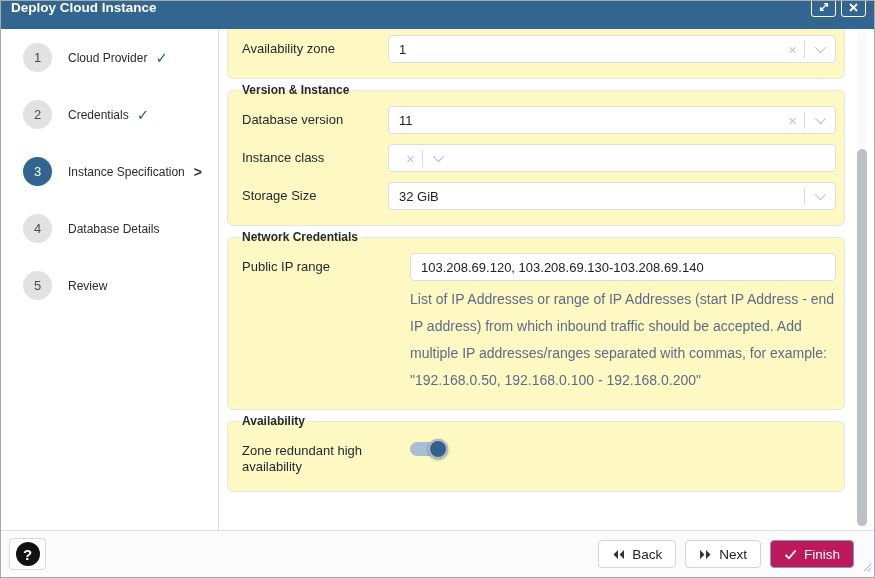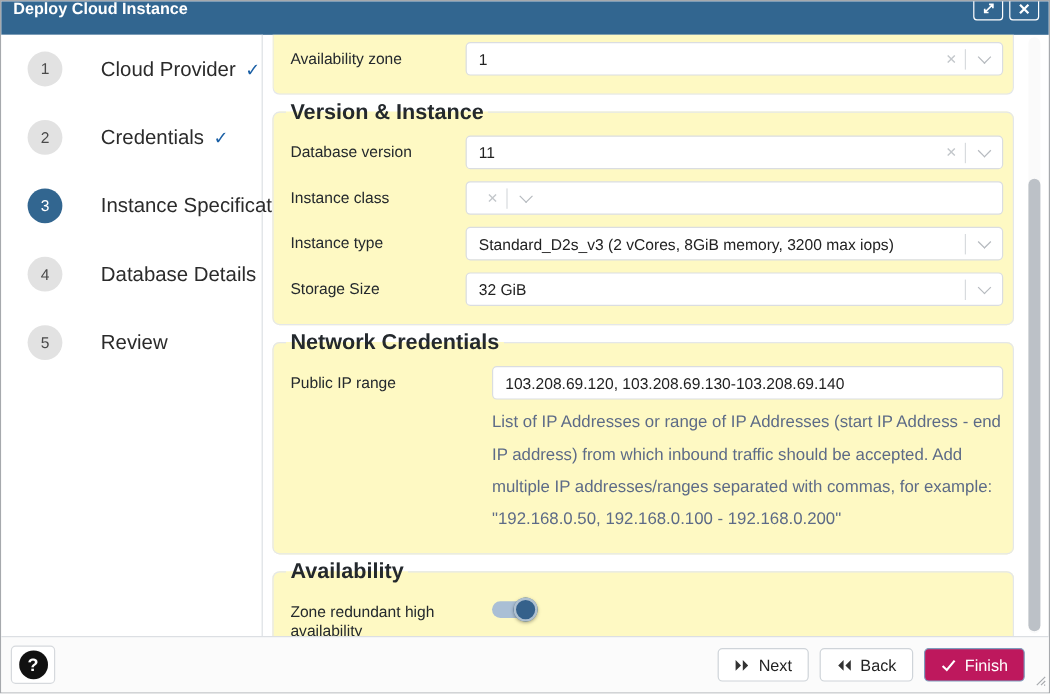--- a/index.html
+++ b/index.html
@@ -29,32 +29,32 @@
   .sidebar {
     width:218px; min-width:218px; border-right:1px solid #dde0e4;
     padding:14px 0 0 22px; background:#fff;
   }
   .step { display:flex; align-items:center; height:29px; margin-bottom:28px; cursor:pointer; }
   .step-circle {
     width:29px; height:29px; border-radius:50%; background:#e2e2e2; color:#4a4a4a;
     display:flex; align-items:center; justify-content:center; font-size:13px; flex:none;
   }
   .step.active .step-circle { background:#326690; color:#fff; }
-  .step-label { margin-left:32px; font-size:17px; color:#2b2b2b; white-space:nowrap; }
+  .step-label { margin-left:16px; font-size:12px; color:#2b2b2b; white-space:nowrap; }
   .step-check { margin-left:8px; color:#1a5fa5; font-weight:bold; font-size:15px; }
   .step-chev { margin-left:9px; color:#333; font-weight:600; font-size:14px; }
 
   .content { flex:1; padding:0 29px 0 8px; overflow:hidden; }
 
   
   fieldset {
     border:1px solid #e4e7ea; border-radius:6px;
     padding:4px 6px 10px 8px; margin-bottom:4px; background:#fef9c3;
   }
-  legend { font-weight:bold; font-size:18px; color:#24292d; padding:0 4px; margin-left:2px; }
+  legend { font-weight:bold; font-size:12px; color:#24292d; padding:0 4px; margin-left:2px; }
   fieldset.cut { margin-top:-14px; padding-top:14px; border-top-color:transparent; }
 
   .frow { display:flex; align-items:center; padding:5px 2px 5px 2px; }
   .frow.top { align-items:flex-start;gap:22px; }
   .frow-label { width:150px; min-width:150px; padding:6px 8px 0 4px; line-height:1.25; color:#24292d; }
   .frow.center .frow-label { padding-top:0; }
   .frow-ctl { flex:1; min-width:0; }
 
   .combo, .text-input {
     height:28px; width:100%; border:1px solid #dadde1; border-radius:4px;
@@ -197,32 +197,20 @@
             <div class="combo">
               <span class="combo-clear">×</span>
               <span class="combo-sep"></span>
               <span class="combo-caret">
                   <i></i>
                 </span>
             </div>
           </div>
         </div>
 
-        <div class="frow center">
-          <div class="frow-label">Instance type</div>
-          <div class="frow-ctl">
-            <div class="combo">
-              <span class="combo-value">Standard_D2s_v3 (2 vCores, 8GiB memory, 3200 max iops)</span>
-              <span class="combo-sep"></span>
-              <span class="combo-caret">
-                  <i></i>
-                </span>
-            </div>
-          </div>
-        </div>
 
         <div class="frow center">
           <div class="frow-label">Storage Size</div>
           <div class="frow-ctl">
             <div class="combo">
               <span class="combo-value">32 GiB</span>
               <span class="combo-sep"></span>
               <span class="combo-caret">
                   <i></i>
                 </span>
@@ -263,29 +251,29 @@
     <div class="scroll-thumb"></div>
   </div>
 
   <div class="footer">
     <span class="help-btn">
       <span class="help-glyph">?</span>
     </span>
     <span class="spacer"></span>
     <button class="btn">
       <svg width="13" height="11" viewBox="0 0 13 11">
-          <path d="M1 1 L5.5 5.5 L1 10 Z M7 1 L11.5 5.5 L7 10 Z" fill="#333"></path>
-        </svg>
-      <span>Next</span>
+          <path d="M6 1 L1.5 5.5 L6 10 Z M12 1 L7.5 5.5 L12 10 Z" fill="#333"></path>
+        </svg>
+      <span>Back</span>
     </button>
     <button class="btn">
       <svg width="13" height="11" viewBox="0 0 13 11">
-          <path d="M6 1 L1.5 5.5 L6 10 Z M12 1 L7.5 5.5 L12 10 Z" fill="#333"></path>
-        </svg>
-      <span>Back</span>
+          <path d="M1 1 L5.5 5.5 L1 10 Z M7 1 L11.5 5.5 L7 10 Z" fill="#333"></path>
+        </svg>
+      <span>Next</span>
     </button>
     <button class="btn btn-finish">
       <svg width="13" height="11" viewBox="0 0 13 11">
           <path d="M1.5 6 L5 9.3 L11.5 1.5" stroke="#fff" stroke-width="1.8" fill="none"></path>
         </svg>
       <span>Finish</span>
     </button>
   </div>
 
   <span class="grip">

